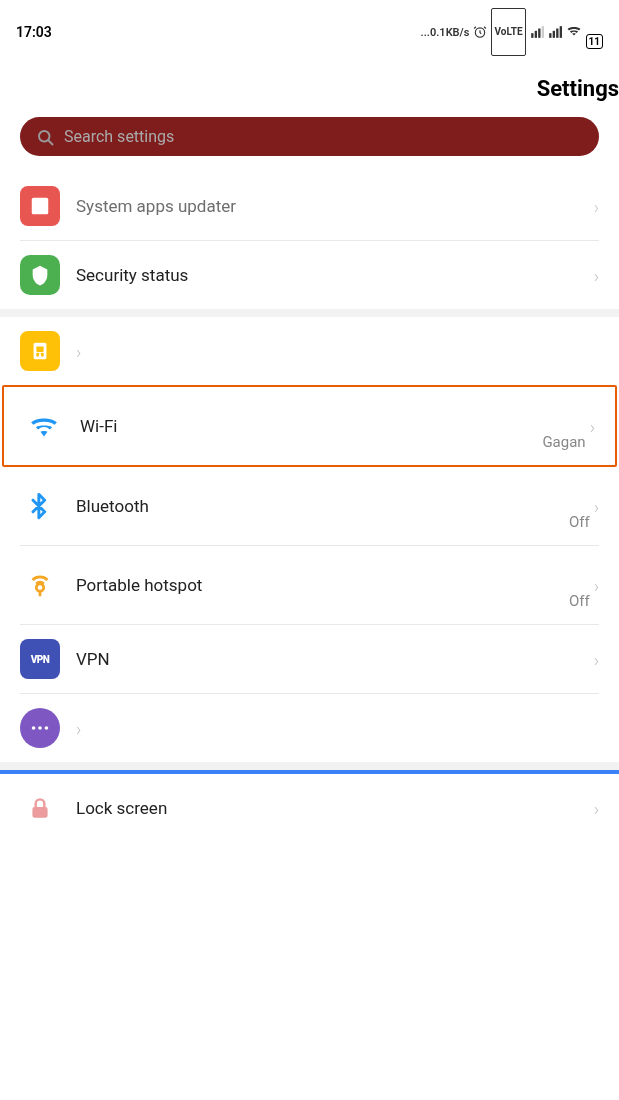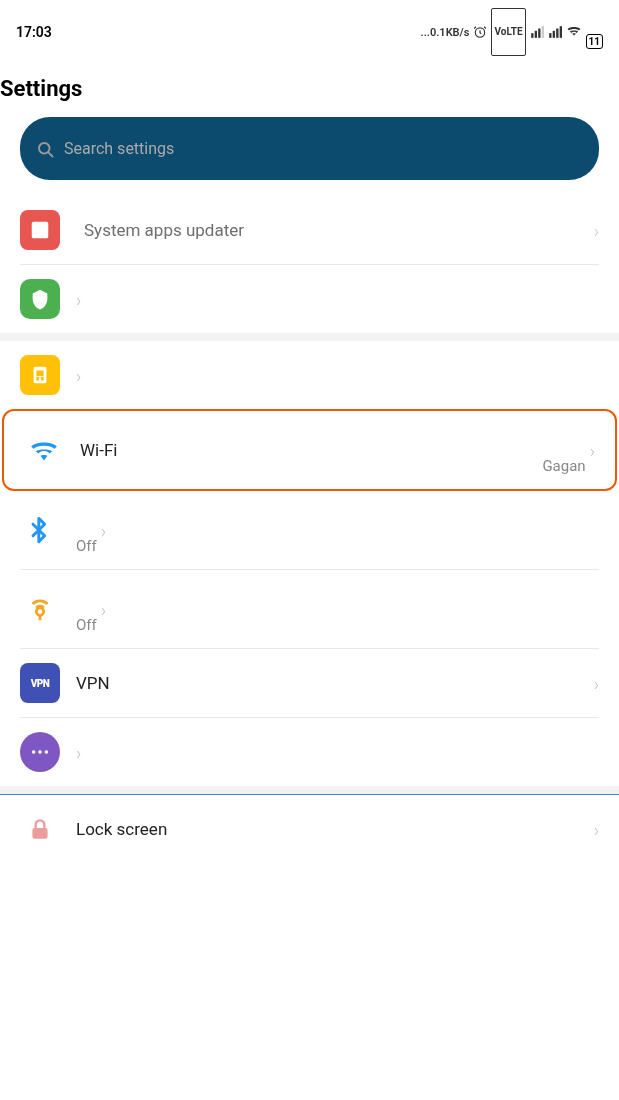--- a/index.html
+++ b/index.html
@@ -35,37 +35,37 @@
       border-radius: 3px;
       padding: 1px 2px;
       font-size: 10px;
       font-weight: bold;
       position: relative;
       margin-top: 19px;
     }
 
     
     .page-title {
-      text-align: left;
+      text-align: right;
       font-size: 22px;
       font-weight: 700;
       color: #000;
-      padding: 16px 18px 12px 0;
+      padding: 16px 0 12px 0;
     }
 
     
     .search-container {
       padding: 4px 20px 16px 20px;
     }
     .search-bar {
       display: flex;
       align-items: center;
-      background: #0c4a6e;
+      background: #7f1d1d;
       border-radius: 30px;
-      padding: 22px 16px;
+      padding: 10px 16px;
       gap: 10px;
     }
     .search-icon {
       color: #999;
       font-size: 16px;
     }
     .search-text {
       color: #aaa;
       font-size: 16px;
     }
@@ -123,21 +123,21 @@
     }
 
     .section-divider {
       height: 8px;
       background: #f2f2f2;
     }
 
     
     .wifi-item {
       border: 2.5px solid #e85d04;
-      border-radius: 12px;
+      border-radius: 2px;
       margin: 0 2px;
     }
 
     
     .icon-red { background: #e53935; }
     .icon-vpn { background: #3f51b5; border-radius: 6px; }
 
     
     svg { display: block; }
     .faded-label {
@@ -209,33 +209,34 @@
 </div>
 
 <div class="settings-list">
 
   <div class="settings-item" style="opacity:0.85; border-top: none;">
     <div class="item-icon icon-red" style="border-radius:8px;">
       <svg width="22" height="22" viewBox="0 0 24 24" fill="white">
         <rect x="3" y="3" width="18" height="18" rx="2" fill="white"></rect>
       </svg>
     </div>
-    <span class="item-label faded-label" style="color:#555;margin-left:8px;">System apps updater</span>
+    <span class="item-label faded-label" style="color:#555;">System apps updater</span>
     <span class="chevron">›</span>
   </div>
 
   <div class="divider"></div>
 
   <div class="settings-item">
     <div class="item-icon" style="background:#4caf50; border-radius:10px;">
       <svg width="22" height="22" viewBox="0 0 24 24" fill="white">
         <path d="M12 2L4 6v6c0 5.25 3.5 10.15 8 11.35C16.5 22.15 20 17.25 20 12V6L12 2z"></path>
         <path d="M9 12l2 2 4-4" stroke="white" stroke-width="2" fill="none" stroke-linecap="round"></path>
       </svg>
     </div>
+    <span class="item-label">Security status</span>
     <span class="chevron">›</span>
   </div>
 
   <div class="section-divider"></div>
 
   <div class="settings-item">
     <div class="item-icon" style="background:#ffc107; border-radius:8px;">
       <svg width="22" height="22" viewBox="0 0 24 24" fill="white">
         <rect x="5" y="3" width="14" height="18" rx="2" fill="white"></rect>
         <rect x="8" y="7" width="8" height="6" rx="1" fill="#ffc107"></rect>
@@ -258,35 +259,37 @@
     <span class="item-value">Gagan</span>
     <span class="chevron">›</span>
   </div>
 
   <div class="settings-item">
     <div class="item-icon" style="background:transparent;">
       <svg width="28" height="28" viewBox="0 0 24 24">
         <path d="M6 7l10 10-5 5V2l5 5L6 17" fill="none" stroke="#2196f3" stroke-width="2.5" stroke-linecap="round" stroke-linejoin="round"></path>
       </svg>
     </div>
+    <span class="item-label">Bluetooth</span>
     <span class="item-value">Off</span>
     <span class="chevron">›</span>
   </div>
 
   <div class="divider"></div>
 
   <div class="settings-item">
     <div class="item-icon" style="background:transparent;">
       <svg width="30" height="30" viewBox="0 0 24 24" fill="none" stroke="#f5a623" stroke-width="2.2">
         <circle cx="12" cy="14" r="3"></circle>
         <path d="M6 8c3.3-3.3 8.7-3.3 12 0"></path>
         <path d="M9 11c1.7-1.7 4.3-1.7 6 0"></path>
         <line x1="12" y1="17" x2="12" y2="21"></line>
       </svg>
     </div>
+    <span class="item-label">Portable hotspot</span>
     <span class="item-value">Off</span>
     <span class="chevron">›</span>
   </div>
 
   <div class="divider"></div>
 
   <div class="settings-item">
     <div class="item-icon icon-vpn" style="background:#3f51b5; border-radius:8px; display:flex; align-items:center; justify-content:center;">
       <span style="color:white; font-size:10px; font-weight:900; letter-spacing:-0.5px;">VPN</span>
     </div>
@@ -302,21 +305,21 @@
         <circle cx="5" cy="12" r="2"></circle>
         <circle cx="12" cy="12" r="2"></circle>
         <circle cx="19" cy="12" r="2"></circle>
       </svg>
     </div>
     <span class="chevron">›</span>
   </div>
 
   <div class="section-divider"></div>
 
-  <div class="settings-item lock-item" style="border-top:1px solid #3b82f6;">
+  <div class="settings-item lock-item" style="border-top:4px solid #3b82f6;">
     <div class="item-icon" style="background:transparent;">
       <svg width="26" height="26" viewBox="0 0 24 24">
         <rect x="5" y="11" width="14" height="10" rx="2" fill="#e57373"></rect>
         <path d="M8 11V8a4 4 0 0 1 8 0v3" fill="none" stroke="#e57373" stroke-width="2.2"></path>
       </svg>
     </div>
     <span class="item-label">Lock screen</span>
     <span class="chevron">›</span>
   </div>
 

